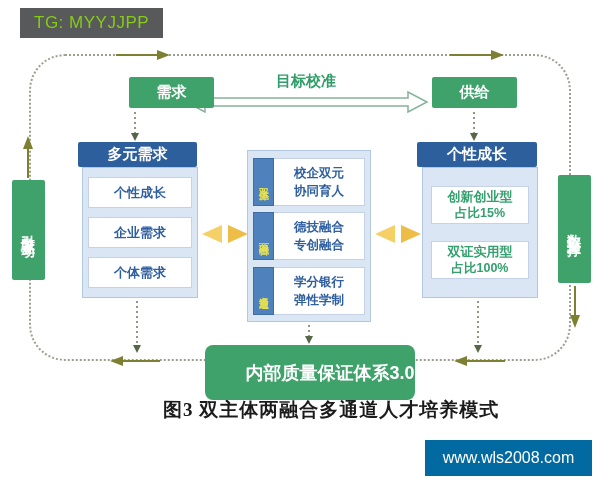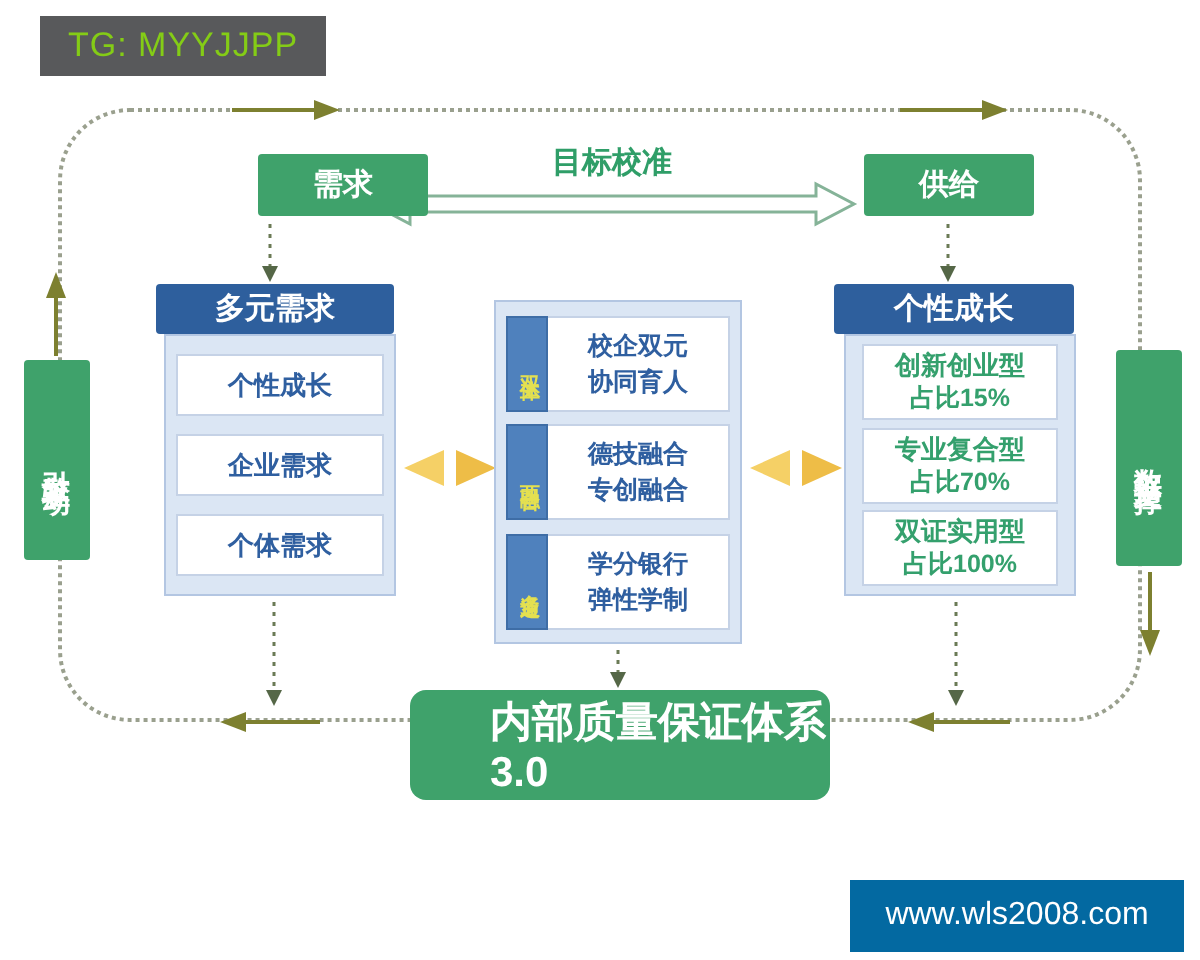--- a/index.html
+++ b/index.html
@@ -65,21 +65,21 @@
   }
   .rail {
     position: absolute; background: #3fa26b; color: #ffffff;
     font-weight: bold; font-size: 14px;
     writing-mode: vertical-rl; text-orientation: upright;
     display: flex; align-items: center; justify-content: center;
     letter-spacing: 3px; z-index: 3; border-radius: 2px;
   }
   .qa-box {
     position: absolute; left: 205px; top: 345px; width: 210px; height: 55px;
-    background: #3fa26b; color: #ffffff; font-weight: bold; font-size: 21px;
+    background: #3fa26b; color: #ffffff; font-weight: bold; font-size: 18px;
     border-radius: 8px; display: flex; align-items: center; justify-content: center;
     z-index: 3;
     padding-left: 40px;
   }
   .caption {
     position: absolute; left: 0; top: 397px; width: 600px;
     text-align: center; padding-left: 62px;
     font-family: "Liberation Serif", serif; font-weight: bold;
     font-size: 19px; color: #1b1b1b; letter-spacing: 1px;
   }
@@ -196,27 +196,24 @@
     </div>
   </div>
 
   <div class="hdr" style="left:417px; top:142px; width:120px; height:25px;">个性成长</div>
   <div class="panel" style="left:422px; top:167px; width:116px; height:131px;">
     <div class="cell green">
       <span class="l1">创新创业型</span>
       <span class="l2">占比15%</span>
     </div>
     <div class="cell green">
-      <span class="l1">专业复合型</span>
-      <span class="l2">占比70%</span>
-    </div>
-    <div class="cell green">
       <span class="l1">双证实用型</span>
       <span class="l2">占比100%</span>
     </div>
   </div>
 
   <div class="qa-box">内部质量保证体系3.0</div>
 
+  <div class="caption">图3  双主体两融合多通道人才培养模式</div>
 
   <div class="watermark">www.wls2008.com</div>
 
 </div>
 
 </body></html>

